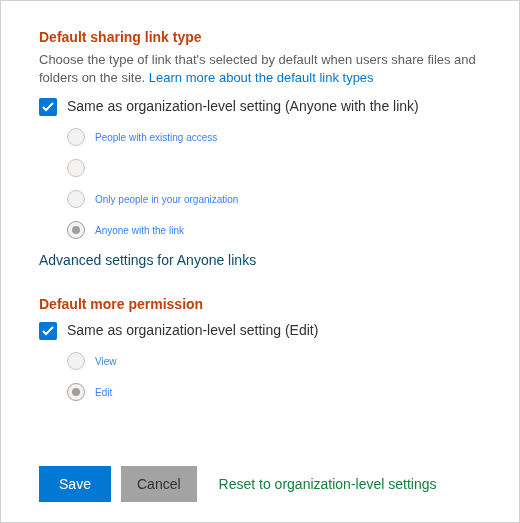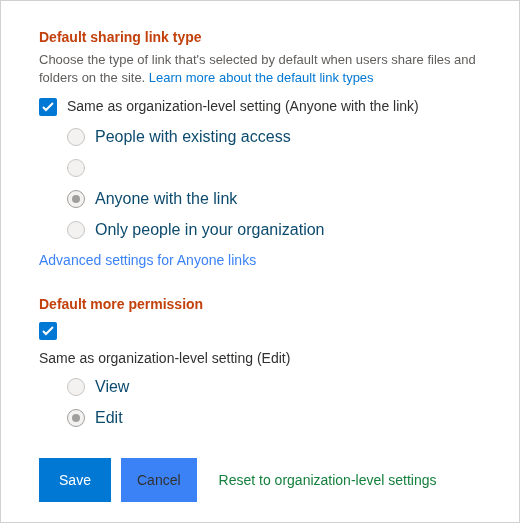--- a/index.html
+++ b/index.html
@@ -79,56 +79,56 @@
       position: absolute;
       width: 8px;
       height: 8px;
       background: #a19f9d;
       border-radius: 50%;
       top: 50%;
       left: 50%;
       transform: translate(-50%, -50%);
     }
     .radio-label {
-      color: #0c4a6e;
-      font-size: 16px;
+      color: #3b82f6;
+      font-size: 10px;
     }
     .advanced {
-      color: #3b82f6;
+      color: #0c4a6e;
       font-size: 14px;
       margin-bottom: 28px;
       margin-top: 6px;
     }
     .section2 {
       margin-bottom: 24px;
     }
     .footer {
       position: absolute;
       bottom: 20px;
       left: 38px;
       right: 28px;
       display: flex;
       align-items: center;
       gap: 10px;
     }
     .btn {
-      height: 44px;
+      height: 36px;
       min-width: 72px;
       padding: 0 16px;
       font-size: 14px;
       border: none;
       cursor: pointer;
       font-family: inherit;
     }
     .btn-primary {
       background: #0078d4;
       color: #fff;
     }
     .btn-secondary {
-      background: #3b82f6;
+      background: #a3a3a3;
       color: #323130;
     }
     .reset-link {
       color: #15803d;
       font-size: 14px;
       cursor: pointer;
       margin-left: 12px;
     }
   </style>
 </head>
@@ -150,34 +150,34 @@
 
 <div class="radio-group">
   <div class="radio-row">
     <div class="radio disabled"></div>
     <span class="radio-label">People with existing access</span>
   </div>
   <div class="radio-row">
     <div class="radio disabled"></div>
   </div>
   <div class="radio-row">
+    <div class="radio disabled"></div>
+    <span class="radio-label">Only people in your organization</span>
+  </div>
+  <div class="radio-row">
     <div class="radio selected-disabled"></div>
     <span class="radio-label">Anyone with the link</span>
-  </div>
-  <div class="radio-row">
-    <div class="radio disabled"></div>
-    <span class="radio-label">Only people in your organization</span>
   </div>
 </div>
 
 <div class="advanced">Advanced settings for Anyone links</div>
 
 <div class="section2">
   <div class="section-title">Default more permission</div>
-  <div class="row-check" style="margin-top:10px;flex-direction:column;">
+  <div class="row-check" style="margin-top:10px;">
     <div class="checkbox">
       <svg width="12" height="10" viewBox="0 0 12 10">
           <path d="M1 5 L4 8 L11 1" stroke="#fff" stroke-width="2" fill="none"></path>
         </svg>
     </div>
     <span>Same as organization-level setting (Edit)</span>
   </div>
   <div class="radio-group">
     <div class="radio-row">
       <div class="radio disabled"></div>

